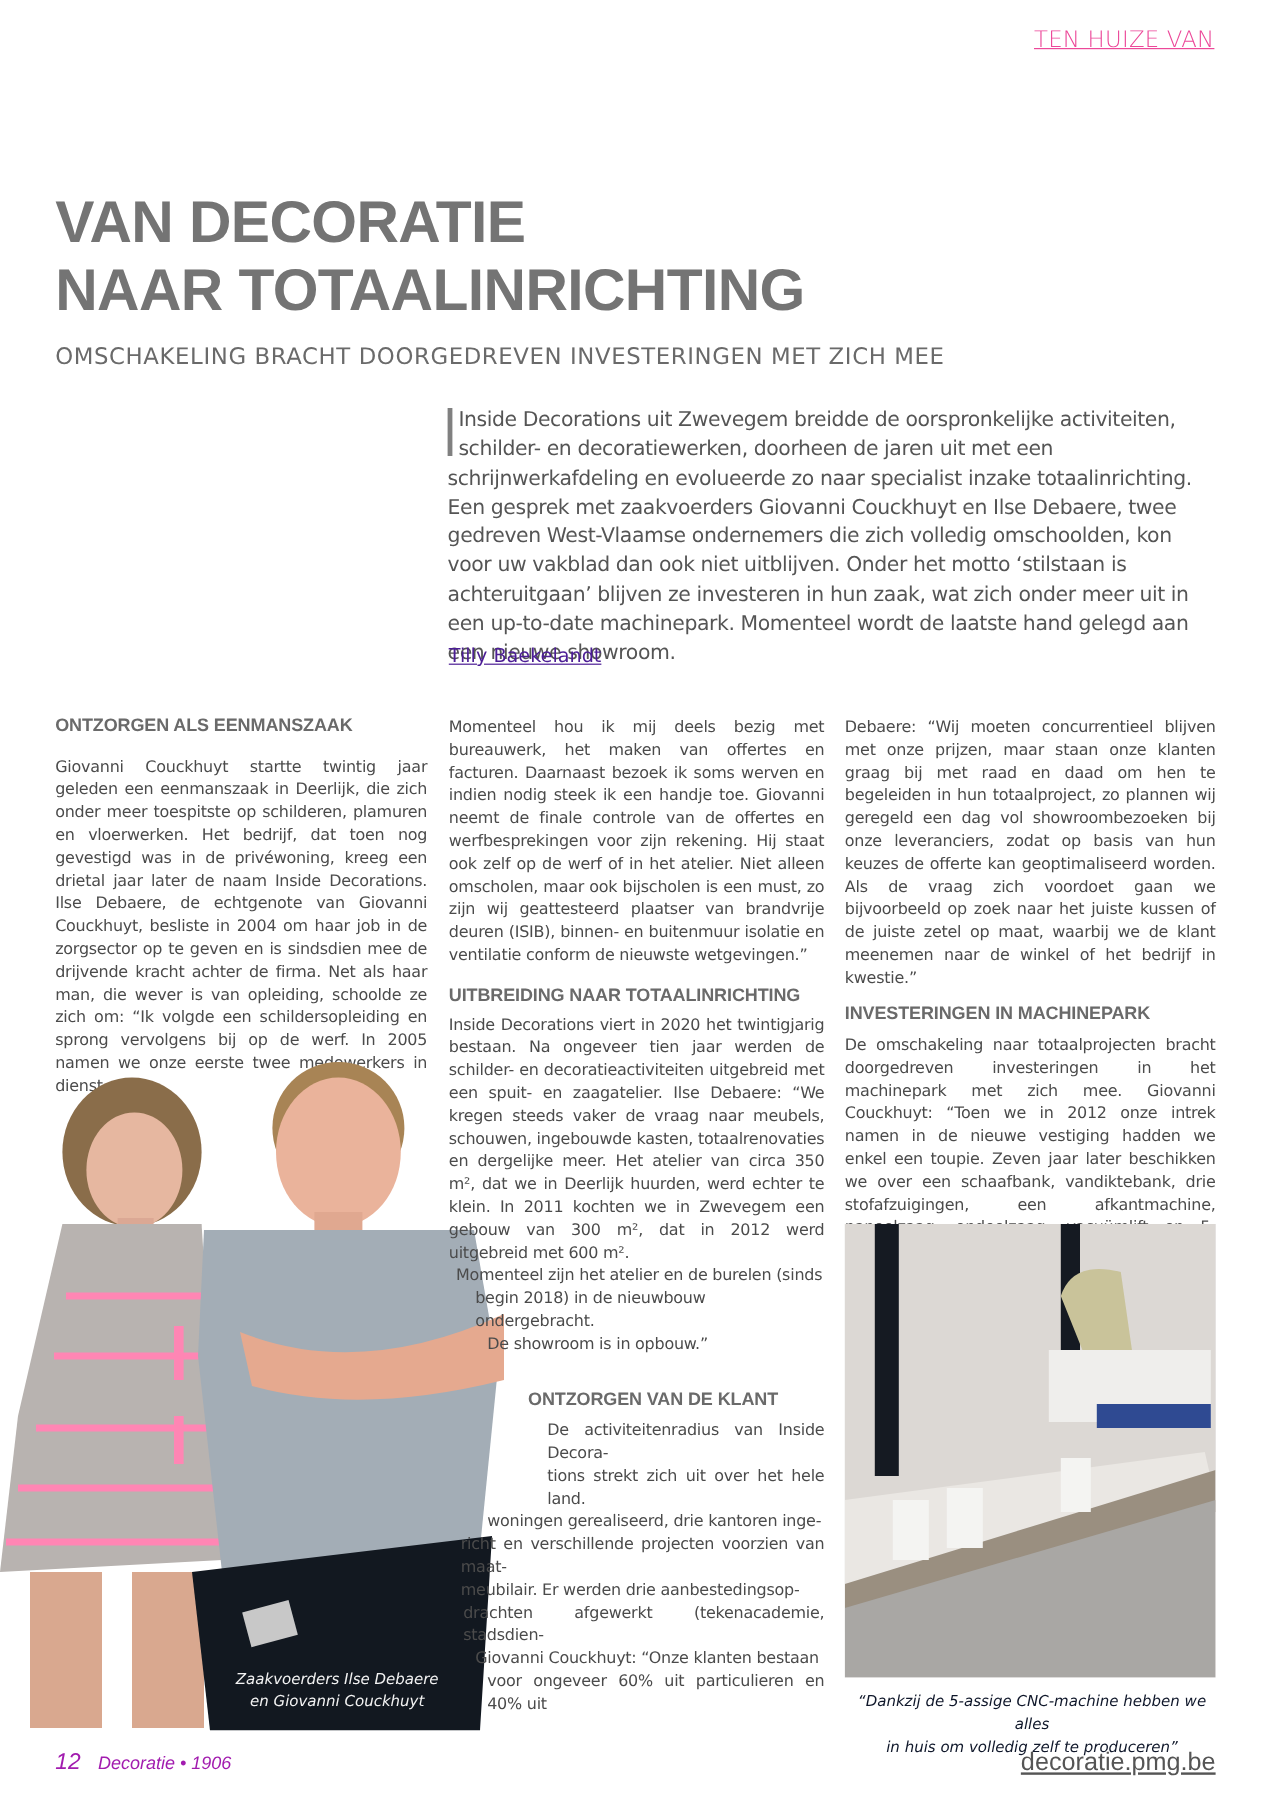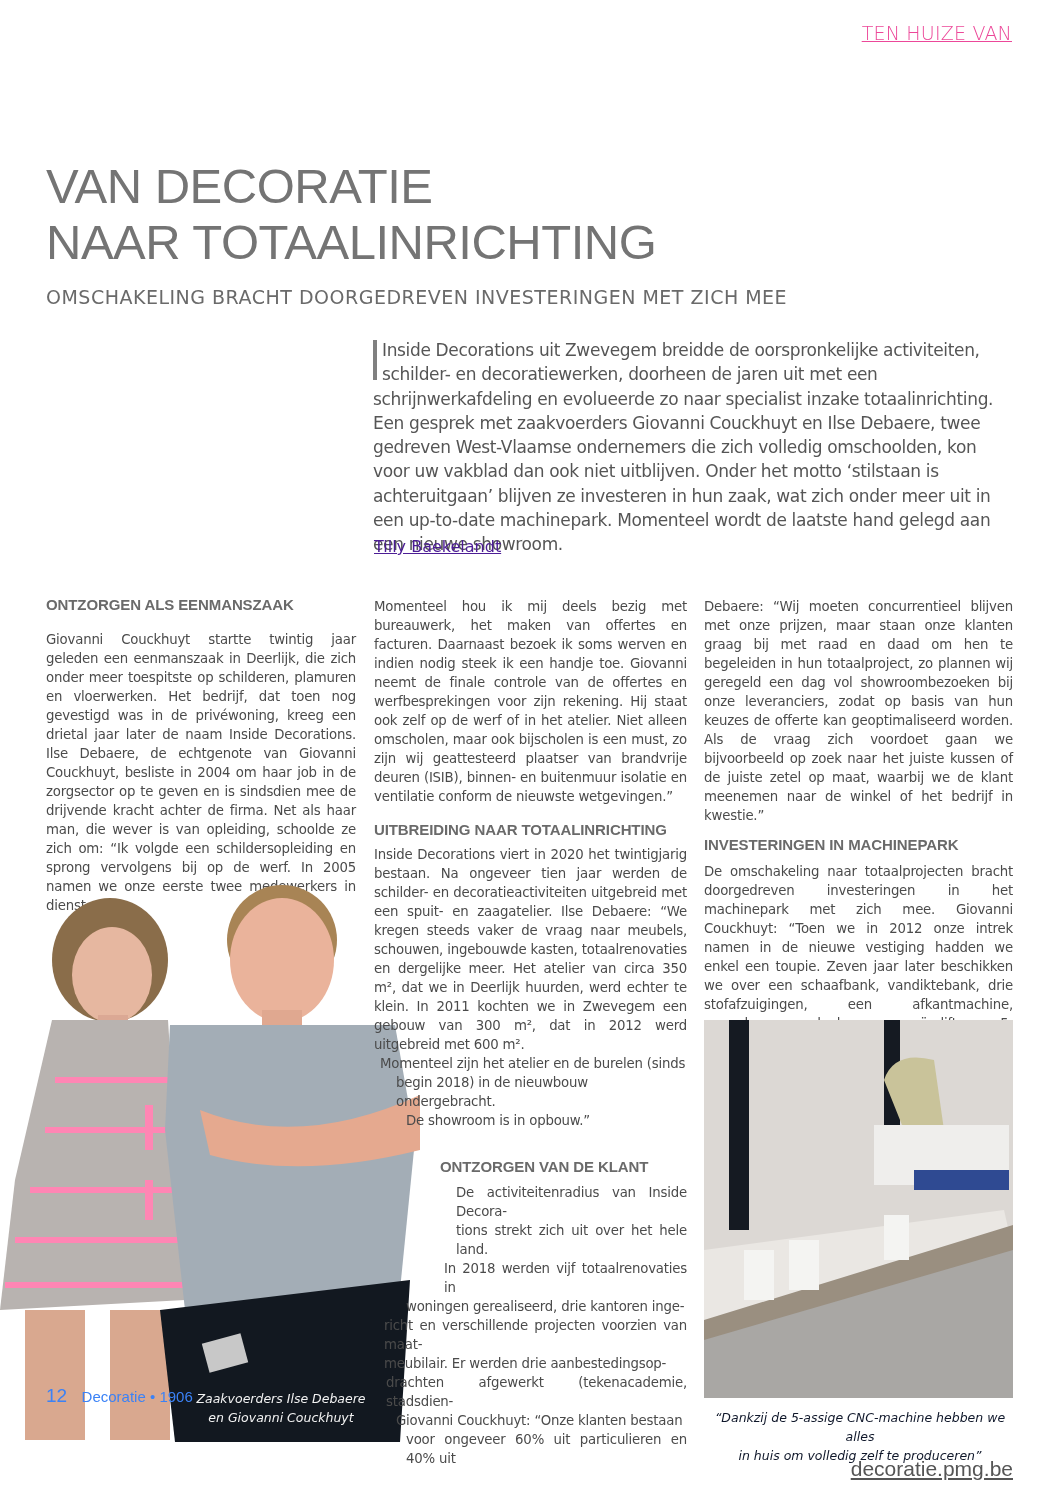--- a/index.html
+++ b/index.html
@@ -1,36 +1,36 @@
 <!DOCTYPE html>
 <html><head>
 <meta charset="utf-8">
 <style>
   html, body { margin:0; padding:0; background:#ffffff; }
   body { width:1058px; height:1496px; position:relative; overflow:hidden; font-family:"DejaVu Sans", sans-serif; color:#4a4a4a; }
   .abs { position:absolute; }
   .section-tag { right:46px; top:22px; font-size:19px; color:#ec4899; text-decoration:underline; letter-spacing:0.2px; font-family:"DejaVu Sans", sans-serif; font-weight:300; }
-  .title { left:46px; top:158px; font-family:"Liberation Sans", sans-serif; font-weight:normal; font-size:49px; line-height:56px; color:#747474; letter-spacing:-0.5px; }
+  .title { left:46px; top:158px; font-family:"Liberation Sans", sans-serif; font-weight:bold; font-size:49px; line-height:56px; color:#747474; letter-spacing:-0.5px; }
   .title div { white-space:nowrap; }
   .subtitle { left:46px; top:286px; font-size:19px; color:#6a6a6a; letter-spacing:0.5px; font-family:"DejaVu Sans", sans-serif; }
   .intro { left:373px; top:338px; width:640px; font-size:17px; line-height:24.3px; color:#555; font-family:"DejaVu Sans", sans-serif; letter-spacing:-0.35px; }
   .intro .dropcap { display:inline-block; width:4px; height:40px; background:#808080; float:left; margin:2px 5px 0 0; }
   .author { left:374px; top:537px; font-size:16px; color:#4c1d95; text-decoration:underline; }
   .col { position:absolute; font-size:13.3px; line-height:19px; color:#4b4b4b; text-align:justify; letter-spacing:-0.2px; }
   .col p { margin:0; }
   .h { font-family:"Liberation Sans", sans-serif; font-weight:bold; font-size:15px; color:#6a6a6a; letter-spacing:-0.1px; margin:0; }
   .col1 { left:46px; top:595px; width:310px; }
   .col1 .h { margin-bottom:16px; }
   .col2 { left:374px; top:597px; width:313px; }
   .col3 { left:704px; top:597px; width:309px; }
   .photo-people { left:0; top:880px; width:420px; height:562px; }
   .photo-cnc { left:704px; top:1020px; width:309px; height:378px; background:#d8d5d2; overflow:hidden; }
   .cnc-caption { left:705px; top:1408px; width:310px; text-align:center; font-style:italic; font-size:12.5px; line-height:19px; color:#0f172a; }
   .people-caption { left:186px; top:1389px; width:190px; text-align:center; font-style:italic; font-size:12.5px; line-height:19px; color:#f2f2f2; }
-  .footer-left { left:46px; top:1385px; font-family:"Liberation Sans", sans-serif; color:#3b82f6; }
+  .footer-left { left:46px; top:1458px; font-family:"Liberation Sans", sans-serif; color:#a21caf;font-style:italic; }
   .footer-left .pg { font-size:19px; margin-right:10px; }
   .footer-left .mag { font-size:15px; }
   .footer-right { right:45px; top:1457px; font-family:"Liberation Sans", sans-serif; font-size:21px; color:#555; text-decoration:underline; }
   .indent-line { display:block; }
 </style>
 </head>
 <body>
 
 <div class="abs section-tag">TEN HUIZE VAN</div>
 
@@ -91,21 +91,20 @@
   <p>Inside Decorations viert in 2020 het twintigjarig bestaan. Na ongeveer tien jaar werden de schilder- en decoratieactiviteiten uitgebreid met een spuit- en zaagatelier. Ilse Debaere: “We kregen steeds vaker de vraag naar meubels, schouwen, ingebouwde kasten, totaalrenovaties en dergelijke meer. Het atelier van circa 350 m², dat we in Deerlijk huurden, werd echter te klein. In 2011 kochten we in Zwevegem een gebouw van 300 m², dat in 2012 werd uitgebreid met 600 m².</p>
   <p style="text-align:right;">
     <span class="indent-line" style="padding-left:6px;text-align:justify;">Momenteel zijn het atelier en de burelen (sinds</span>
     <span class="indent-line" style="padding-left:22px;text-align:left;">begin 2018) in de nieuwbouw ondergebracht.</span>
     <span class="indent-line" style="padding-left:32px;text-align:left;">De showroom is in opbouw.”</span>
   </p>
   <h3 class="h" style="margin-top:27px;margin-left:66px;margin-bottom:7px;">ONTZORGEN VAN DE KLANT</h3>
   <div style="font-size:13.3px;line-height:19px;">
     <div style="padding-left:82px;">De activiteitenradius van Inside Decora-</div>
     <div style="padding-left:82px;">tions strekt zich uit over het hele land.</div>
-    <div style="padding-left:70px;">In 2018 werden vijf totaalrenovaties in</div>
     <div style="padding-left:32px;">woningen gerealiseerd, drie kantoren inge-</div>
     <div style="padding-left:10px;">richt en verschillende projecten voorzien van maat-</div>
     <div style="padding-left:10px;">meubilair. Er werden drie aanbestedingsop-</div>
     <div style="padding-left:12px;">drachten afgewerkt (tekenacademie, stadsdien-</div>
     <div style="padding-left:22px;">Giovanni Couckhuyt: “Onze klanten bestaan</div>
     <div style="padding-left:32px;">voor ongeveer 60% uit particulieren en 40% uit</div>
 
   </div>
 </div>
 

